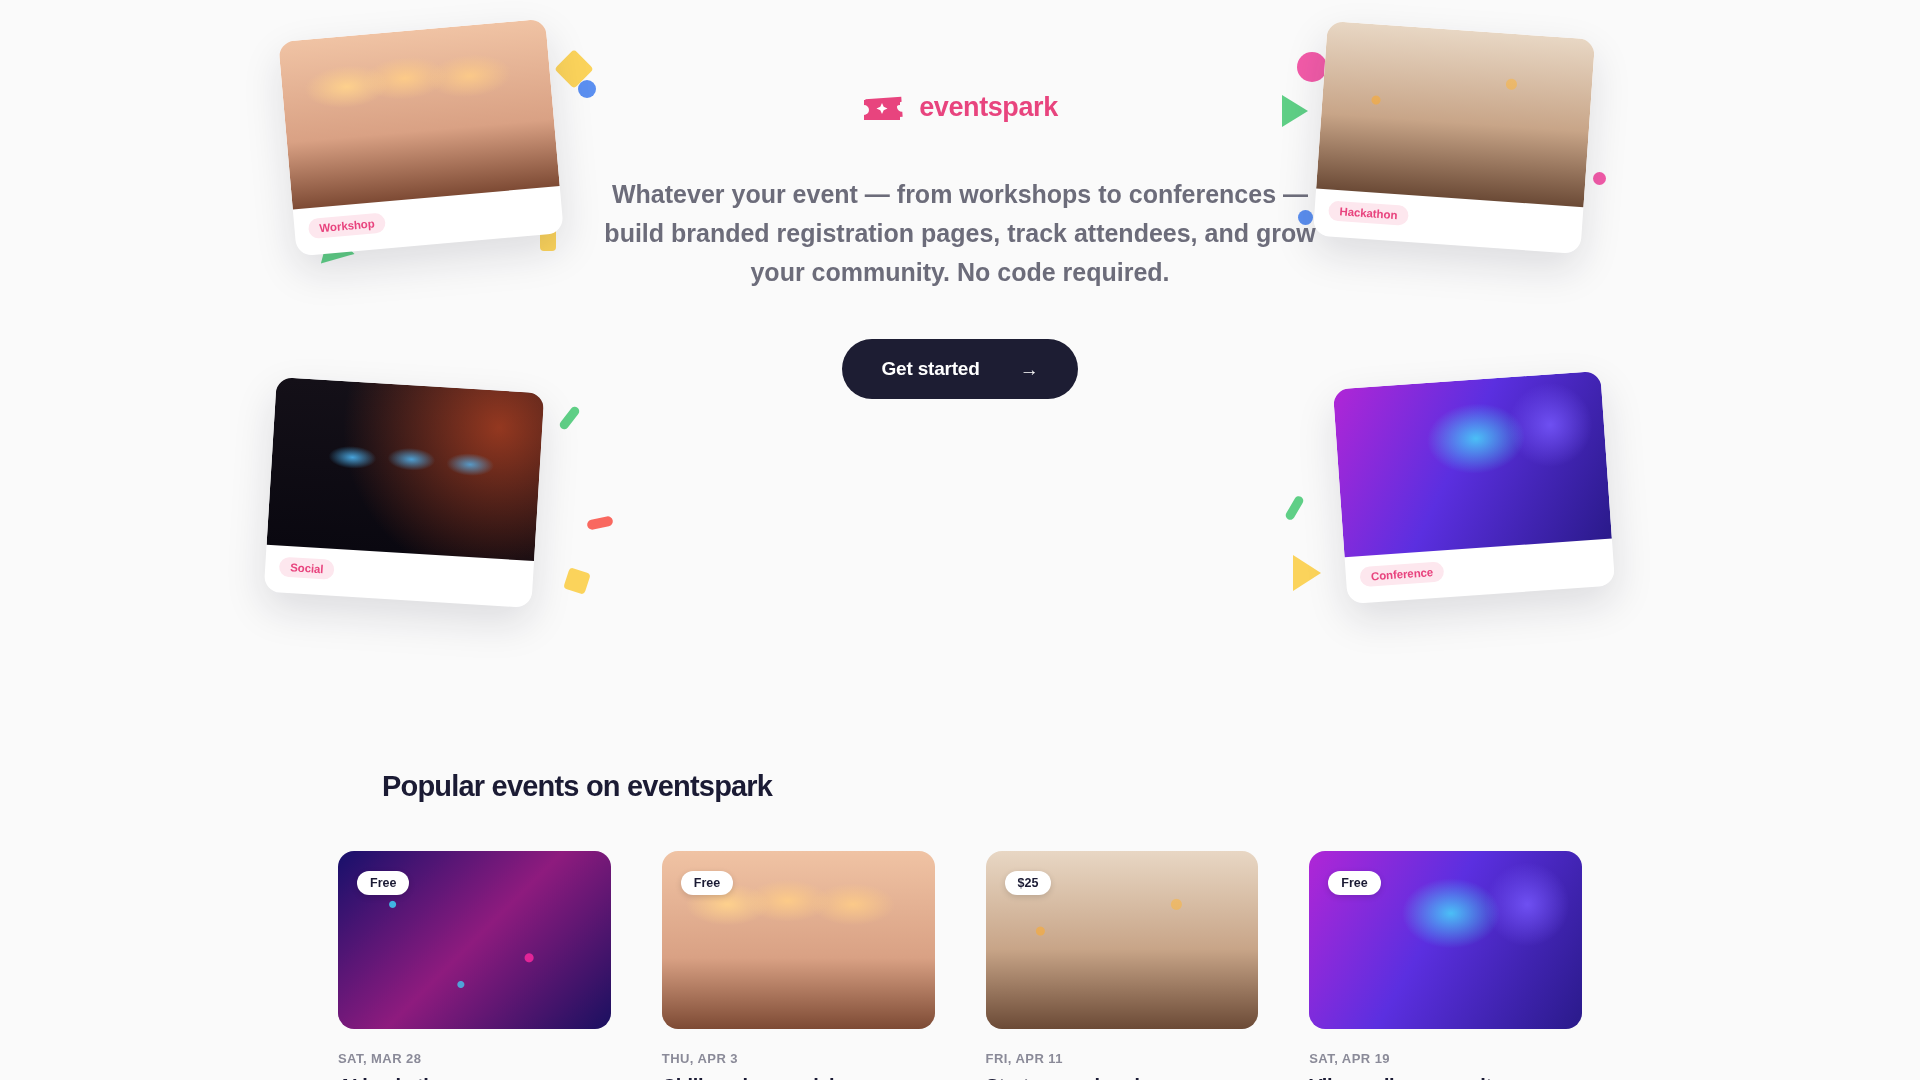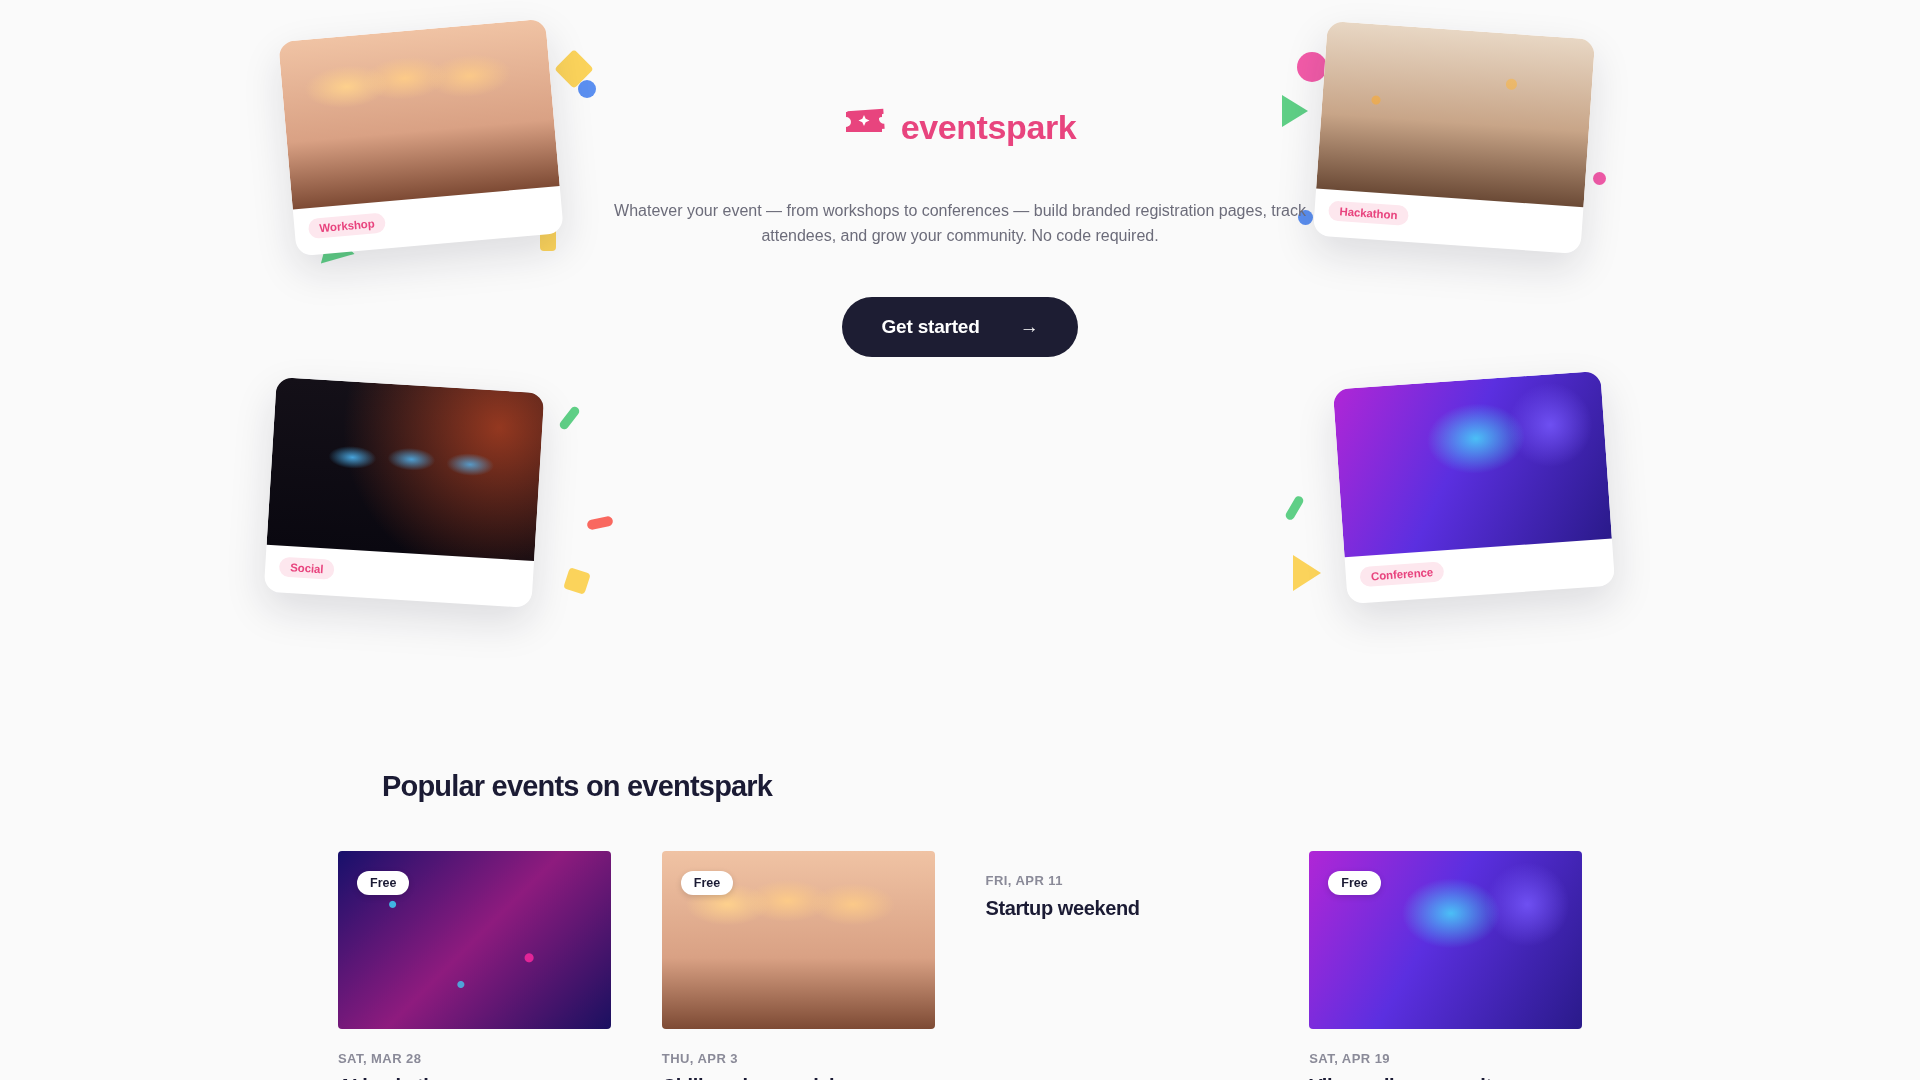--- a/index.html
+++ b/index.html
@@ -13,32 +13,32 @@
 
   
   .hero { position:relative; width:1920px; height:700px; }
 
   .hero-center {
     position:absolute; left:50%; top:92px; transform:translateX(-50%);
     width:760px; text-align:center; z-index:5;
   }
   .logo-row { display:flex; align-items:center; justify-content:center; gap:13px; margin-bottom:38px; }
   .logo-mark { width:44px; height:30px; position:relative; display:block; }
-  .logo-text { font-size:34px; font-weight:700; color:#e8447e; letter-spacing:-.4px;margin-top:16px; }
+  .logo-text { font-size:27px; font-weight:700; color:#e8447e; letter-spacing:-.4px; }
 
   .headline {
     font-size:60px; line-height:1.06; font-weight:800;
     letter-spacing:-1.8px; color:#1b1b34;
   }
   .headline .ln { display:block; }
   .headline .ln-fade { color:#e9e9ed; }
 
   .subtitle {
-    margin-top:52px; font-size:16px; line-height:1.55;
-    color:#6c6c7a; font-weight:400; padding:0 24px;
+    margin-top:52px; font-size:25px; line-height:1.55;
+    color:#6c6c7a; font-weight:700; padding:0 24px;
   }
 
   .cta-wrap { margin-top:48px; display:flex; justify-content:center; }
   .cta {
     display:inline-flex; align-items:center; gap:40px;
     background:#1d1d33; color:#fff; border:none;
     border-radius:40px; padding:19px 40px;
     font-size:19px; font-weight:700; cursor:pointer;
     font-family:"Liberation Sans", sans-serif;
     letter-spacing:-.2px;
@@ -108,21 +108,21 @@
 
   
   .pop { position:absolute; left:0; top:770px; width:1920px; padding:0 338px; }
   .pop h2 {
     font-size:29px; font-weight:800; letter-spacing:-.8px;
     color:#1b1b34; margin-bottom:48px;margin-left:44px;
   }
   .grid { display:grid; grid-template-columns:repeat(4,1fr); gap:51px; }
   .ecard { position:relative; }
   .ecard .img {
-    width:100%; height:178px; border-radius:4px; position:relative; overflow:hidden;
+    width:100%; height:178px; border-radius:16px; position:relative; overflow:hidden;
   }
   .badge {
     position:absolute; left:19px; top:20px; z-index:2;
     background:#fff; color:#1b1b34; border-radius:20px;
     padding:5px 13px; font-size:12.5px; font-weight:700;
     box-shadow:0 2px 6px rgba(0,0,0,.14);
   }
   .edate {
     margin-top:22px; font-size:13px; font-weight:700;
     letter-spacing:.45px; color:#8a8a98; text-transform:uppercase;
@@ -218,20 +218,23 @@
 
     <article class="ecard">
       <div class="img ph-workshop">
         <span class="badge">Free</span>
       </div>
       <div class="edate">THU, APR 3</div>
       <div class="etitle">Chill workspace lab</div>
     </article>
 
     <article class="ecard">
+      <div class="img ph-hackathon">
+        <span class="badge">$25</span>
+      </div>
       <div class="edate">FRI, APR 11</div>
       <div class="etitle">Startup weekend</div>
     </article>
 
     <article class="ecard">
       <div class="img ph-conference">
         <span class="badge">Free</span>
       </div>
       <div class="edate">SAT, APR 19</div>
       <div class="etitle">Vibe coding summit</div>

